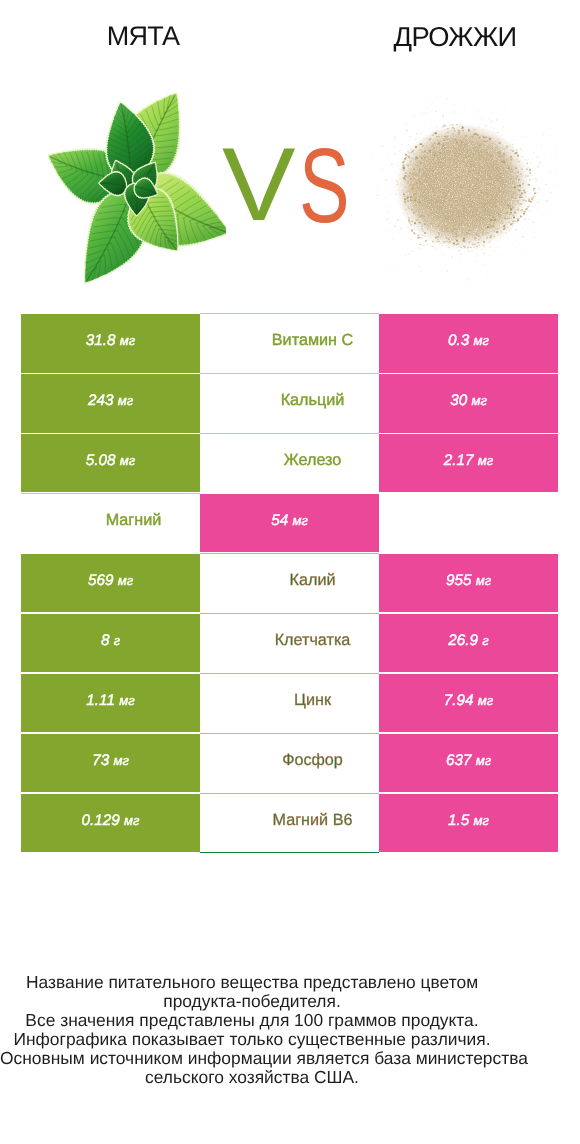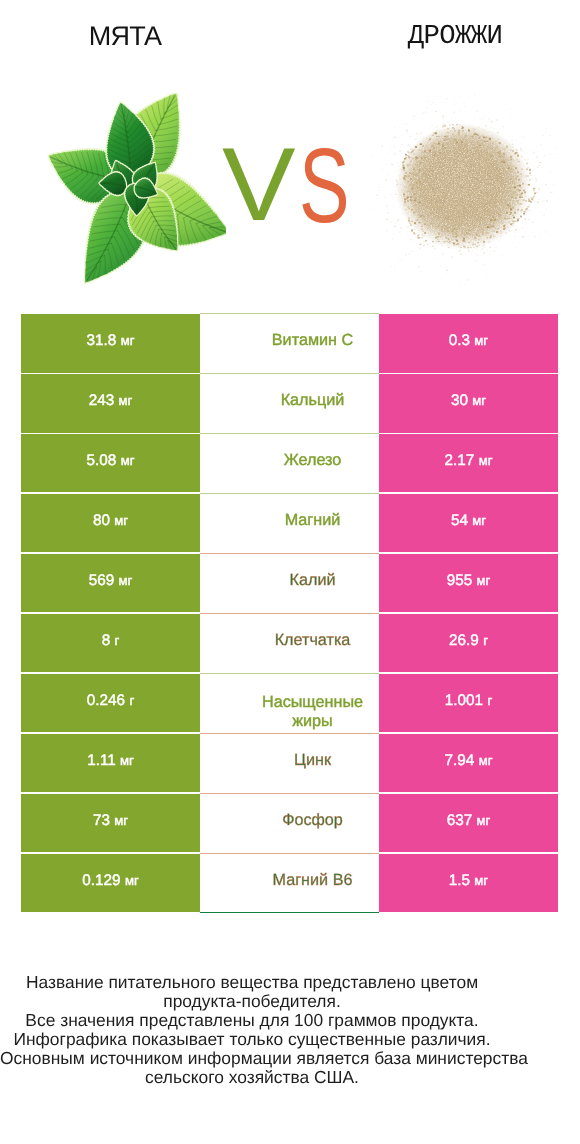--- a/index.html
+++ b/index.html
@@ -5,22 +5,22 @@
   html,body{margin:0;padding:0;background:#ffffff;}
   body{width:580px;height:1144px;font-family:"Liberation Sans",sans-serif;overflow:hidden;
        -webkit-font-smoothing:antialiased;text-rendering:geometricPrecision;}
   .page, .page *{-webkit-font-smoothing:antialiased;}
   .page{will-change:transform;transform:translateZ(0);}
   .page{position:relative;width:580px;height:1144px;background:#fff;}
 
   .hdr{position:absolute;top:0;left:0;width:580px;height:300px;}
   .title{position:absolute;font-size:27px;letter-spacing:-0.75px;color:#141414;
          text-align:center;font-weight:400;line-height:19.2px;}
-  .title.l{left:0;width:250px;top:27.2px;}
-  .title.r{left:355px;width:200px;top:27.2px;font-size:27.3px;letter-spacing:-0.65px;font-family:Liberation Mono, monospace;}
+  .title.l{left:0;width:250px;top:27.2px;padding-left:18px;}
+  .title.r{left:355px;width:200px;top:27.2px;font-size:27.3px;letter-spacing:-0.65px;}
 
   .photo{position:absolute;}
   .photo.mint{left:48px;top:93px;width:178.2px;height:198.5px;}
   .photo.yeast{left:371px;top:93px;width:190px;height:193px;}
   .photo svg{display:block;}
 
   .vs{position:absolute;left:222px;top:148px;height:74px;font-weight:500;line-height:74px;}
   .vs span{position:absolute;top:0;display:block;line-height:74px;}
   .vs .v{color:#7aa22e;left:0;font-size:104px;transform:translateY(-0.2px) scaleX(1.06);
          transform-origin:0 0;}
@@ -35,21 +35,21 @@
   .val u{text-decoration:none;font-size:13.1px;}
   .cl{background:#83a62e;color:#ffffff;}
   .cr{background:#ec4899;color:#ffffff;}
   .cm{background:#ffffff;font-size:16.2px;font-weight:400;line-height:19.7px;
       position:relative;}
   .cm::before{content:"";position:absolute;left:0;right:0;top:-0.8px;bottom:-0.77px;
       border-top:1px solid currentColor;background:#fff;}
   .row:last-child .cm::before{border-bottom:1px solid currentColor;}
   .cm span{display:block;max-width:118px;position:relative;top:-2.3px;z-index:1;padding-left:46px;}
   .cm.two span{top:9.4px;}
-  .val > span{position:relative;top:-2.3px;display:block;}
+  .val > span{position:relative;top:-2.3px;display:block;font-style:italic;}
   .cm.g{color:#7fa02e;-webkit-text-stroke:0.42px #7fa02e;}
   .cm.g::before{border-color:#bfd094;}
   .cm.r{color:#15803d;-webkit-text-stroke:0.42px #dd6a48;}
   .cm.r::before{border-color:#e1a893;}
 
   .foot{position:absolute;left:0;top:973px;width:504px;text-align:center;
         font-size:17.4px;line-height:19px;color:#1e1e1e;}
   .foot div{white-space:nowrap;}
 </style>
 </head>
@@ -1702,23 +1702,20 @@
           <span>5.08 <u>мг</u></span>
         </div>
         <div class="cell cm g">
           <span>Железо</span>
         </div>
         <div class="cell cr val">
           <span>2.17 <u>мг</u></span>
         </div>
       </div>
       <div class="row">
-        <div class="cell cl val">
-          <span>80 <u>мг</u></span>
-        </div>
         <div class="cell cm g">
           <span>Магний</span>
         </div>
         <div class="cell cr val">
           <span>54 <u>мг</u></span>
         </div>
       </div>
       <div class="row">
         <div class="cell cl val">
           <span>569 <u>мг</u></span>
@@ -1732,31 +1729,20 @@
       </div>
       <div class="row">
         <div class="cell cl val">
           <span>8 <u>г</u></span>
         </div>
         <div class="cell cm r">
           <span>Клетчатка</span>
         </div>
         <div class="cell cr val">
           <span>26.9 <u>г</u></span>
-        </div>
-      </div>
-      <div class="row">
-        <div class="cell cl val">
-          <span>0.246 <u>г</u></span>
-        </div>
-        <div class="cell cm g two">
-          <span>Насыщенные жиры</span>
-        </div>
-        <div class="cell cr val">
-          <span>1.001 <u>г</u></span>
         </div>
       </div>
       <div class="row">
         <div class="cell cl val">
           <span>1.11 <u>мг</u></span>
         </div>
         <div class="cell cm r">
           <span>Цинк</span>
         </div>
         <div class="cell cr val">

